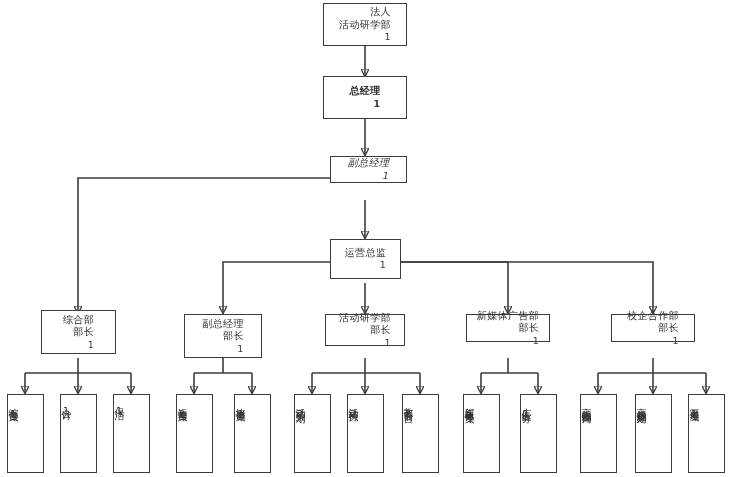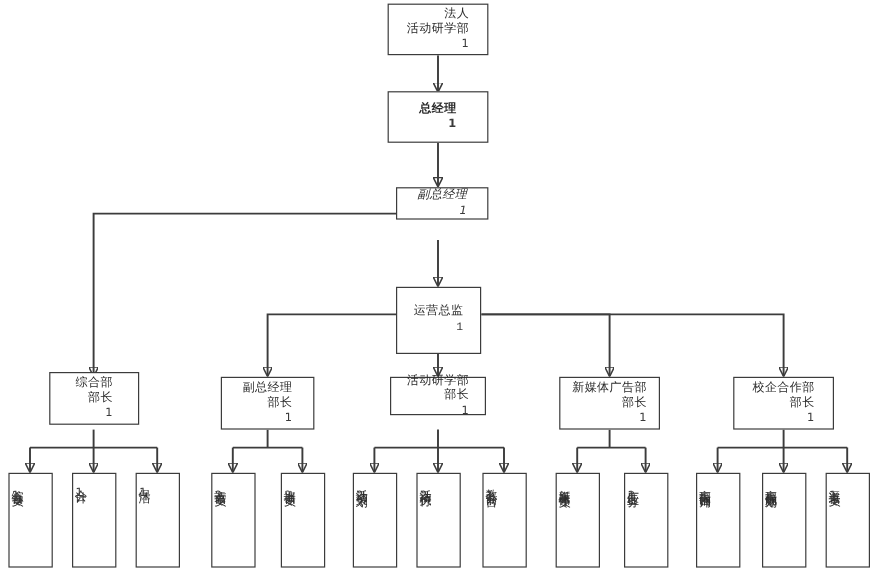--- a/index.html
+++ b/index.html
@@ -159,21 +159,21 @@
     </div>
   </div>
 
   <div class="node horiz" style="left:330px; top:156px; width:77px; height:27px;font-style:italic;">
     <div class="inner">
       <span class="title-line">副总经理</span>
       <span class="count">1</span>
     </div>
   </div>
 
-  <div class="node horiz" style="left:330px; top:239px; width:71px; height:56px;font-family:Liberation Mono, monospace;">
+  <div class="node horiz" style="left:330px; top:239px; width:71px; height:40px;">
     <div class="inner">
       <span class="title-line">运营总监</span>
       <span class="count">1</span>
     </div>
   </div>
 
   <div class="node horiz" style="left:41px; top:310px; width:75px; height:44px;">
     <div class="inner">
       <span class="title-line">综合部</span>
       <span class="title-line">部长</span>
@@ -190,29 +190,29 @@
   </div>
 
   <div class="node horiz" style="left:325px; top:314px; width:80px; height:32px;">
     <div class="inner">
       <span class="title-line">活动研学部</span>
       <span class="title-line">部长</span>
       <span class="count">1</span>
     </div>
   </div>
 
-  <div class="node horiz" style="left:466px; top:314px; width:84px; height:44px;">
+  <div class="node horiz" style="left:466px; top:314px; width:84px; height:28px;">
     <div class="inner">
       <span class="title-line">新媒体广告部</span>
       <span class="title-line">部长</span>
       <span class="count">1</span>
     </div>
   </div>
 
-  <div class="node horiz" style="left:611px; top:314px; width:84px; height:44px;">
+  <div class="node horiz" style="left:611px; top:314px; width:84px; height:28px;">
     <div class="inner">
       <span class="title-line">校企合作部</span>
       <span class="title-line">部长</span>
       <span class="count">1</span>
     </div>
   </div>
 
   <div class="node vert" style="left:7px; top:394px; width:37px; height:79px;">
     <div class="inner">
       <span class="vtext">综合专员</span>

